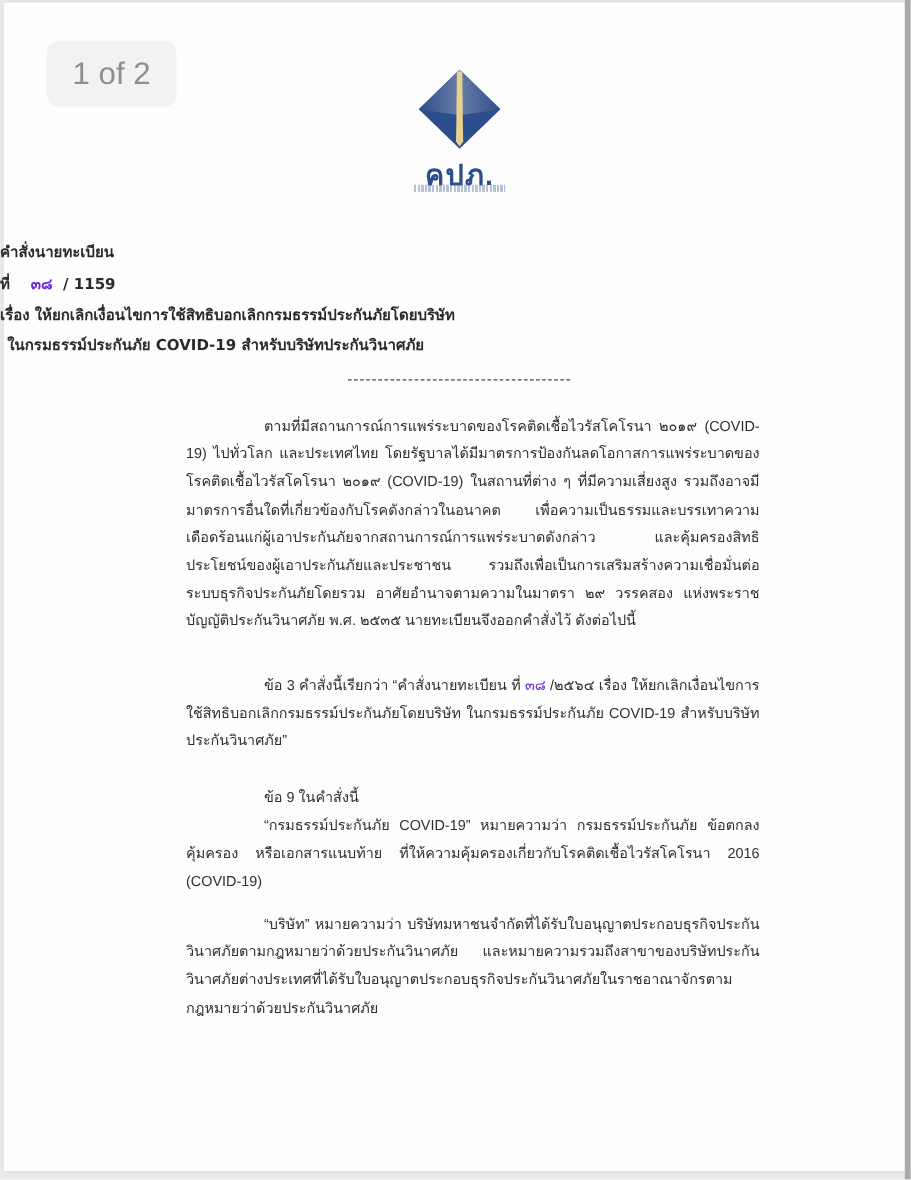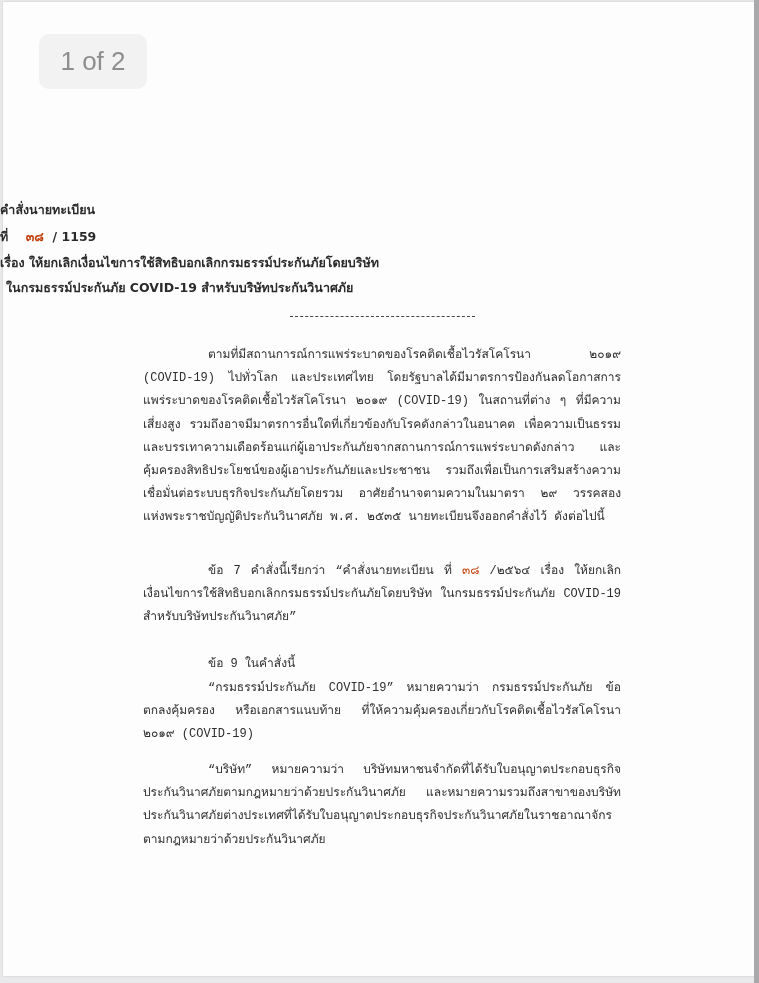--- a/index.html
+++ b/index.html
@@ -28,52 +28,70 @@
   }
   .logo-sub {
     position:absolute; left:0; top:98px; width:76px; height:6px;
     background:repeating-linear-gradient(90deg,#7d8fb8 0 2px,transparent 2px 3px); opacity:.55;
   }
   .doc { position:absolute; left:0; top:0; width:747px; color:#2a2a2a; }
   .center-line {
     position:absolute; left:0; width:759px; text-align:left;
     font-family:"DejaVu Sans", sans-serif; font-weight:bold; font-size:12.5px;
   }
-  .num { color:#c2410c; }
+  .num { color:#6d28d9; }
   .divider {
     position:absolute; left:287px; top:314px; width:185px; border-top:1px dashed #444;
   }
   .para {
-    position:absolute; left:140px; width:478px;
-    font-family:Liberation Mono, monospace; font-size:12px; line-height:23.2px;
+    position:absolute; left:152px; width:478px;
+    font-family:Liberation Sans, sans-serif; font-size:12px; line-height:23.2px;
     color:#2e2e2e; text-align:justify;
   }
   .indent { text-indent:65px; }
 </style>
 </head>
 <body>
 
 <div class="page">
   <div class="page-indicator">1 of 2</div>
 
+  <div class="logo">
+    <svg width="76" height="70" viewBox="0 0 76 70">
+      <defs>
+        <linearGradient id="g" x1="0" y1="0" x2="1" y2="0">
+          <stop offset="0" stop-color="#2d4e8c"></stop>
+          <stop offset="0.45" stop-color="#6d7fa6"></stop>
+          <stop offset="0.5" stop-color="#f0dca2"></stop>
+          <stop offset="0.55" stop-color="#6d7fa6"></stop>
+          <stop offset="1" stop-color="#2d4e8c"></stop>
+        </linearGradient>
+      </defs>
+      <polygon points="38,2 72,35 38,68 4,35" fill="#2d4e8c"></polygon>
+      <polygon points="38,2 72,35 38,40 4,35" fill="url(#g)" opacity="0.85"></polygon>
+      <polygon points="36,4 40,4 41,62 38,66 35,62" fill="#e8d08f"></polygon>
+    </svg>
+    <div class="logo-text">คปภ.</div>
+    <div class="logo-sub"></div>
+  </div>
 
   <div class="doc">
     <div class="center-line" style="top:198px; left:-3px;">คำสั่งนายทะเบียน</div>
     <div class="center-line" style="top:225px; left:-3px;">
       <span>ที่</span>
       &nbsp;&nbsp;&nbsp;<span class="num">๓๘</span>
       &nbsp;<span>/ 1159</span>
     </div>
     <div class="center-line" style="top:251px; left:-3px;">เรื่อง ให้ยกเลิกเงื่อนไขการใช้สิทธิบอกเลิกกรมธรรม์ประกันภัยโดยบริษัท</div>
     <div class="center-line" style="top:276px; left:3px;">ในกรมธรรม์ประกันภัย COVID-19  สำหรับบริษัทประกันวินาศภัย</div>
     <div class="divider"></div>
 
     <div class="para indent" style="top:342px;">ตามที่มีสถานการณ์การแพร่ระบาดของโรคติดเชื้อไวรัสโคโรนา ๒๐๑๙ (COVID-19) ไปทั่วโลก และประเทศไทย โดยรัฐบาลได้มีมาตรการป้องกันลดโอกาสการแพร่ระบาดของโรคติดเชื้อไวรัสโคโรนา ๒๐๑๙ (COVID-19) ในสถานที่ต่าง ๆ ที่มีความเสี่ยงสูง รวมถึงอาจมีมาตรการอื่นใดที่เกี่ยวข้องกับโรคดังกล่าวในอนาคต เพื่อความเป็นธรรมและบรรเทาความเดือดร้อนแก่ผู้เอาประกันภัยจากสถานการณ์การแพร่ระบาดดังกล่าว และคุ้มครองสิทธิประโยชน์ของผู้เอาประกันภัยและประชาชน รวมถึงเพื่อเป็นการเสริมสร้างความเชื่อมั่นต่อระบบธุรกิจประกันภัยโดยรวม อาศัยอำนาจตามความในมาตรา ๒๙ วรรคสอง แห่งพระราชบัญญัติประกันวินาศภัย พ.ศ. ๒๕๓๕ นายทะเบียนจึงออกคำสั่งไว้ ดังต่อไปนี้</div>
 
-    <div class="para indent" style="top:558px;"><span>ข้อ 7 คำสั่งนี้เรียกว่า “คำสั่งนายทะเบียน ที่ </span><span class="num">๓๘</span><span> /๒๕๖๔ เรื่อง ให้ยกเลิกเงื่อนไขการใช้สิทธิบอกเลิกกรมธรรม์ประกันภัยโดยบริษัท ในกรมธรรม์ประกันภัย COVID-19 สำหรับบริษัทประกันวินาศภัย”</span></div>
+    <div class="para indent" style="top:558px;"><span>ข้อ 3 คำสั่งนี้เรียกว่า “คำสั่งนายทะเบียน ที่ </span><span class="num">๓๘</span><span> /๒๕๖๔ เรื่อง ให้ยกเลิกเงื่อนไขการใช้สิทธิบอกเลิกกรมธรรม์ประกันภัยโดยบริษัท ในกรมธรรม์ประกันภัย COVID-19 สำหรับบริษัทประกันวินาศภัย”</span></div>
 
     <div class="para indent" style="top:651px;">ข้อ 9 ในคำสั่งนี้</div>
-    <div class="para indent" style="top:675px;">“กรมธรรม์ประกันภัย COVID-19” หมายความว่า กรมธรรม์ประกันภัย ข้อตกลงคุ้มครอง หรือเอกสารแนบท้าย ที่ให้ความคุ้มครองเกี่ยวกับโรคติดเชื้อไวรัสโคโรนา ๒๐๑๙ (COVID-19)</div>
+    <div class="para indent" style="top:675px;">“กรมธรรม์ประกันภัย COVID-19” หมายความว่า กรมธรรม์ประกันภัย ข้อตกลงคุ้มครอง หรือเอกสารแนบท้าย ที่ให้ความคุ้มครองเกี่ยวกับโรคติดเชื้อไวรัสโคโรนา 2016 (COVID-19)</div>
     <div class="para indent" style="top:747px;margin-top:10px;">“บริษัท” หมายความว่า บริษัทมหาชนจำกัดที่ได้รับใบอนุญาตประกอบธุรกิจประกันวินาศภัยตามกฎหมายว่าด้วยประกันวินาศภัย และหมายความรวมถึงสาขาของบริษัทประกันวินาศภัยต่างประเทศที่ได้รับใบอนุญาตประกอบธุรกิจประกันวินาศภัยในราชอาณาจักรตามกฎหมายว่าด้วยประกันวินาศภัย</div>
   </div>
 </div>
 
 <div class="scroll-edge"></div>
 
 </body></html>

